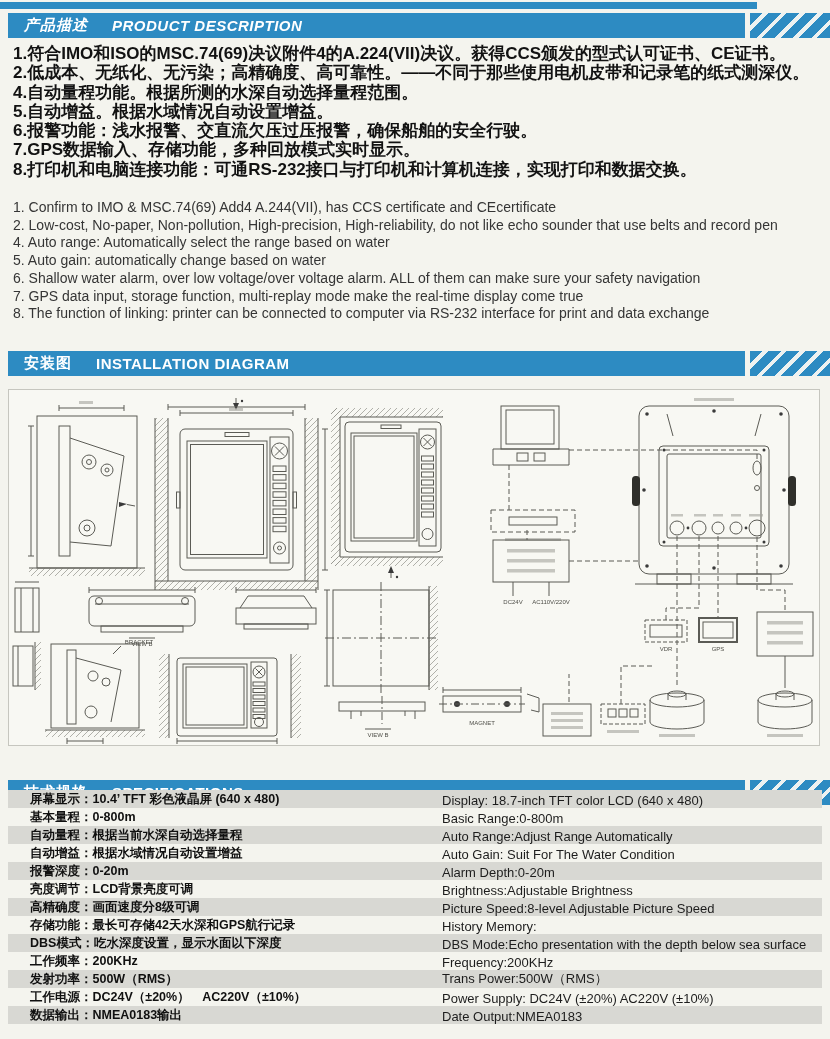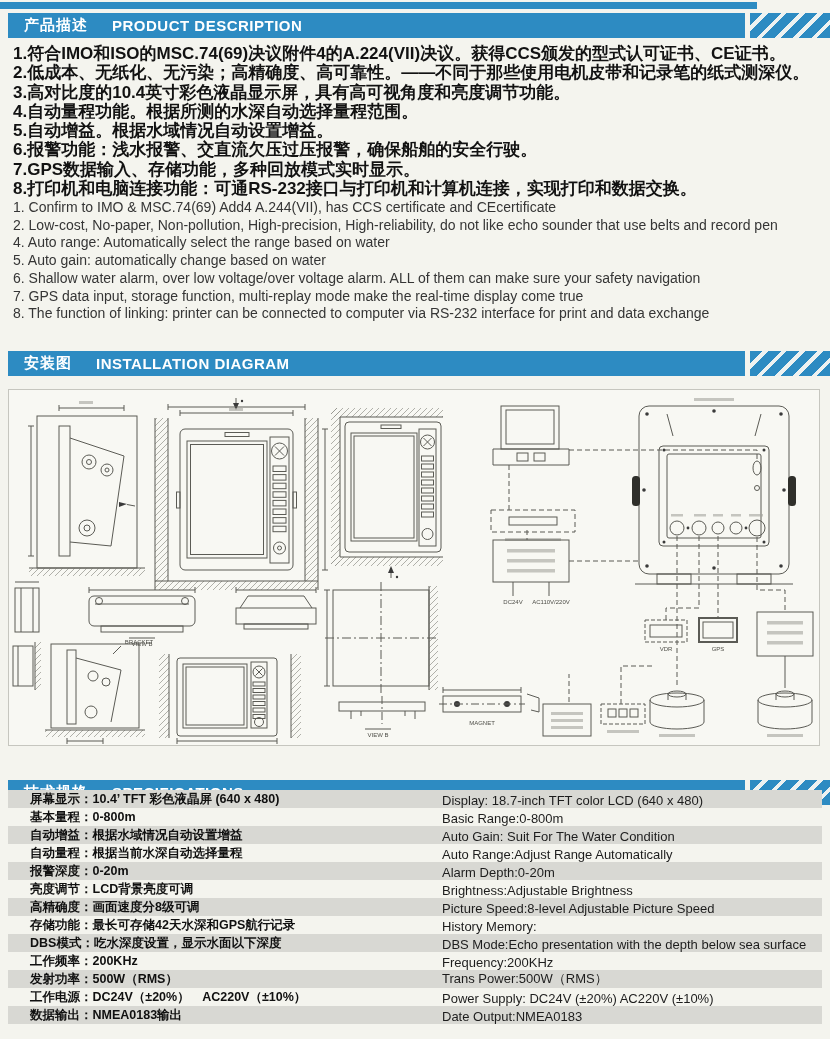--- a/index.html
+++ b/index.html
@@ -15,21 +15,21 @@
     position:absolute;left:8px;right:0;height:25px;
     background:#2d8bc2;display:flex;align-items:center;
   }
   .banner .bz{color:#fff;font-weight:700;font-size:15px;margin-left:16px;letter-spacing:1px;}
   .banner .be{color:#fff;font-weight:700;font-size:15px;margin-left:24px;letter-spacing:.5px;}
   .banner .stripes{
     margin-left:auto;align-self:stretch;width:80px;
     border-left:5px solid #f4f4ee;
     background:repeating-linear-gradient(135deg,#2d8bc2 0 9px,#eef2f1 9px 13px);
   }
-  .b1{top:13px;} .b2{top:351px;} .b3{top:780px;}
+  .b1{top:13px;font-style:italic;} .b2{top:351px;} .b3{top:780px;}
   .zhlist{position:absolute;top:44px;left:13px;right:6px;}
   .zhlist .li{font-size:17px;font-weight:700;color:#121212;line-height:19.3px;white-space:nowrap;}
   .enlist{position:absolute;top:199px;left:13px;right:4px;}
   .enlist .li{font-size:14px;font-weight:400;color:#353535;line-height:17.7px;white-space:nowrap;}
   .panel{
     position:absolute;top:389px;left:8px;width:812px;height:357px;
     background:#f8f8f3;border:1px solid #c6c6bf;box-sizing:border-box;
   }
   .spec{position:absolute;top:790px;left:8px;width:814px;}
   .srow{display:flex;align-items:flex-end;height:18px;}
@@ -52,21 +52,20 @@
 
   <div class="banner b1">
     <span class="bz">产品描述</span>
     <span class="be">PRODUCT DESCRIPTION</span>
     <span class="stripes"></span>
   </div>
 
   <div class="zhlist">
     <div class="li">1.符合IMO和ISO的MSC.74(69)决议附件4的A.224(VII)决议。获得CCS颁发的型式认可证书、CE证书。</div>
     <div class="li">2.低成本、无纸化、无污染；高精确度、高可靠性。——不同于那些使用电机皮带和记录笔的纸式测深仪。</div>
-    <div class="li">3.高对比度的10.4英寸彩色液晶显示屏，具有高可视角度和亮度调节功能。</div>
     <div class="li">4.自动量程功能。根据所测的水深自动选择量程范围。</div>
     <div class="li">5.自动增益。根据水域情况自动设置增益。</div>
     <div class="li">6.报警功能：浅水报警、交直流欠压过压报警，确保船舶的安全行驶。</div>
     <div class="li">7.GPS数据输入、存储功能，多种回放模式实时显示。</div>
     <div class="li">8.打印机和电脑连接功能：可通RS-232接口与打印机和计算机连接，实现打印和数据交换。</div>
   </div>
 
   <div class="enlist">
     <div class="li">1. Confirm to IMO &amp; MSC.74(69)  Add4 A.244(VII), has CCS certificate and CEcertificate</div>
     <div class="li">2. Low-cost, No-paper, Non-pollution, High-precision, High-reliability, do not like echo sounder that use belts and record pen</div>
@@ -428,28 +427,28 @@
   <div class="spec">
     <div class="srow">
         <span class="sz">屏幕显示：10.4’ TFT 彩色液晶屏 (640 x 480)</span>
         <span class="se">Display: 18.7-inch TFT color LCD  (640 x 480)</span>
       </div>
     <div class="srow">
         <span class="sz">基本量程：0-800m</span>
         <span class="se">Basic Range:0-800m</span>
       </div>
     <div class="srow">
+        <span class="sz">自动量程：根据当前水深自动选择量程</span>
+        <span class="se">Auto Range:Adjust Range Automatically</span>
+      </div>
+    <div class="srow">
         <span class="sz">自动增益：根据水域情况自动设置增益</span>
         <span class="se">Auto Gain: Suit For The Water Condition</span>
       </div>
     <div class="srow">
-        <span class="sz">自动量程：根据当前水深自动选择量程</span>
-        <span class="se">Auto Range:Adjust Range Automatically</span>
-      </div>
-    <div class="srow">
         <span class="sz">报警深度：0-20m</span>
         <span class="se">Alarm Depth:0-20m</span>
       </div>
     <div class="srow">
         <span class="sz">亮度调节：LCD背景亮度可调</span>
         <span class="se">Brightness:Adjustable Brightness</span>
       </div>
     <div class="srow">
         <span class="sz">高精确度：画面速度分8级可调</span>
         <span class="se">Picture Speed:8-level Adjustable Picture Speed</span>

